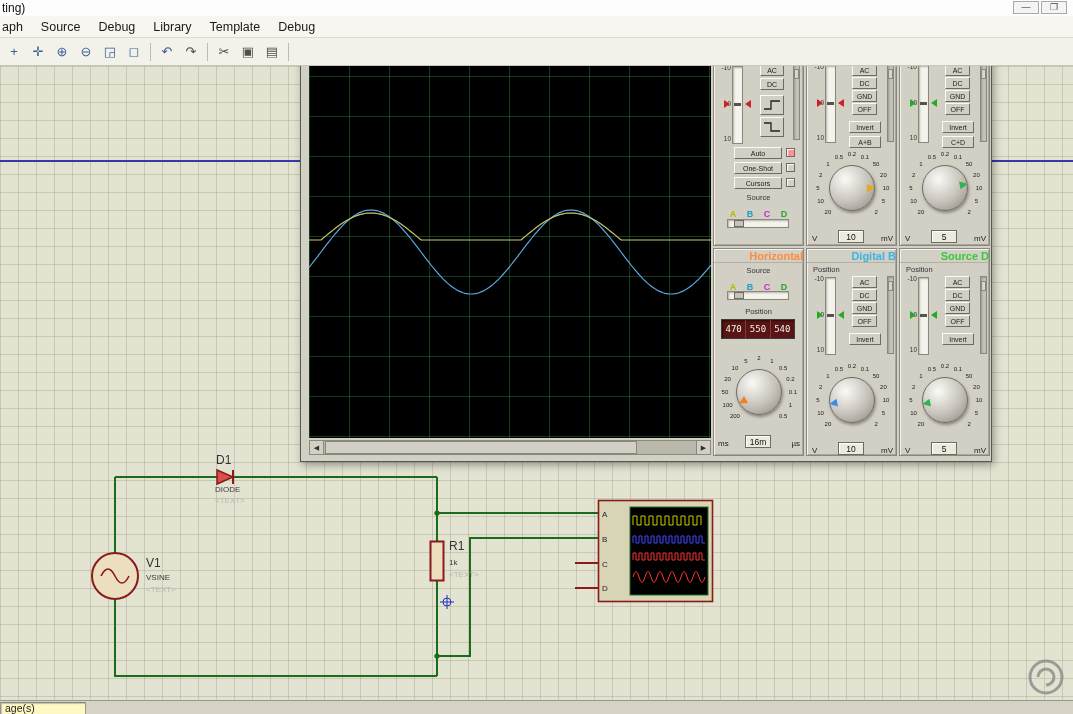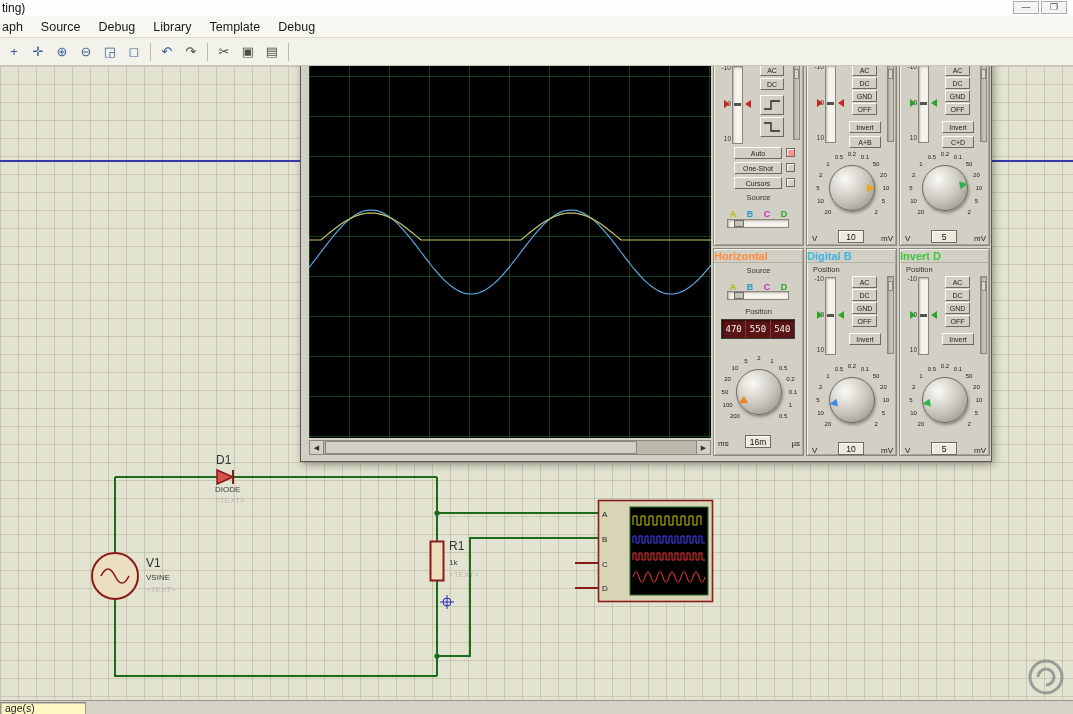--- a/index.html
+++ b/index.html
@@ -44,21 +44,21 @@
   .scope-screen { position:absolute; left:8px; top:5px; width:402px; height:402px; background-color:#000;
     background-image:linear-gradient(rgba(32,112,52,.55) 1px,transparent 1px),linear-gradient(90deg,rgba(32,112,52,.55) 1px,transparent 1px);
     background-size:40px 40px; }
   .scope-scroll { position:absolute; left:8px; top:409px; width:402px; height:15px; display:flex; }
   .sarr { width:15px; background:#d2cfc4; border:1px solid #8a887c; font-size:7px; line-height:13px; text-align:center; color:#333; }
   .strack { flex:1; position:relative; background:#bab7ab; border-top:1px solid #8a887c; border-bottom:1px solid #8a887c; }
   .sthumb { position:absolute; left:1px; top:0; bottom:0; width:312px; background:#d2cfc4; border:1px solid #8a887c; }
 
   
   .panel { position:absolute; width:91px; background:#d2cfc4; border:1px solid #8a887c; box-shadow:inset 1px 1px 0 #f4f2ea, inset -1px -1px 0 #a8a59a; }
-  .panel-title { height:14px; line-height:14px; text-align:left; font-size:11px; font-weight:bold; border-bottom:1px solid #b4b1a4; }
+  .panel-title { height:14px; line-height:14px; text-align:right; font-size:11px; font-weight:bold; border-bottom:1px solid #b4b1a4; }
   .panel-body { position:relative; height:calc(100% - 15px); }
   .plabel { position:absolute; font-size:7.5px; color:#333; }
   .plabel.center { left:0; right:0; text-align:center; }
   .vslider { position:absolute; width:11px; height:78px; }
   .vtrack { position:absolute; left:0; top:0; width:11px; height:78px; background:#f4f3ec; border:1px solid #8a887c; box-shadow:inset 1px 1px 2px #b5b2a6; }
   .vthumb { position:absolute; left:2px; width:7px; top:37px; height:3px; background:#55534a; }
   .vtick { position:absolute; left:-17px; width:16px; text-align:right; font-size:6.5px; color:#333; }
   .arrL, .arrR { position:absolute; width:0; height:0; top:34px; border-top:4px solid transparent; border-bottom:4px solid transparent; }
   .arrL { left:-8px; border-left:6px solid #cc2222; }
   .arrR { right:-8px; border-right:6px solid #cc2222; }
@@ -431,21 +431,21 @@
             <span class="kt" style="left: 92.4985%; top: 67.6034%;">5</span>
             <span class="kt" style="left: 82.5269%; top: 82.5269%;">2</span>
           </div>
         <span class="unit" style="left:5px;top:183px">V</span>
         <div class="valbox" style="left:31px;top:179px">10</div>
         <span class="unit" style="right:3px;top:183px">mV</span>
       </div>
     </div>
 
     <div class="panel green" style="left:598px;top:217px;height:208px">
-      <div class="panel-title" style="color:#3cc83c">Invert D</div>
+      <div class="panel-title" style="color:#3cc83c">Source D</div>
       <div class="panel-body">
         <span class="plabel" style="left:6px;top:2px">Position</span>
         <div class="vslider" style="left:18px;top:14px">
           <span class="vtick" style="top:-2px">-10</span>
           <span class="vtick" style="top:34px">0</span>
           <span class="vtick" style="top:69px">10</span>
           <div class="vtrack"></div>
             <div class="vthumb"></div>
           <div class="arrL"></div>
           <div class="arrR"></div>

